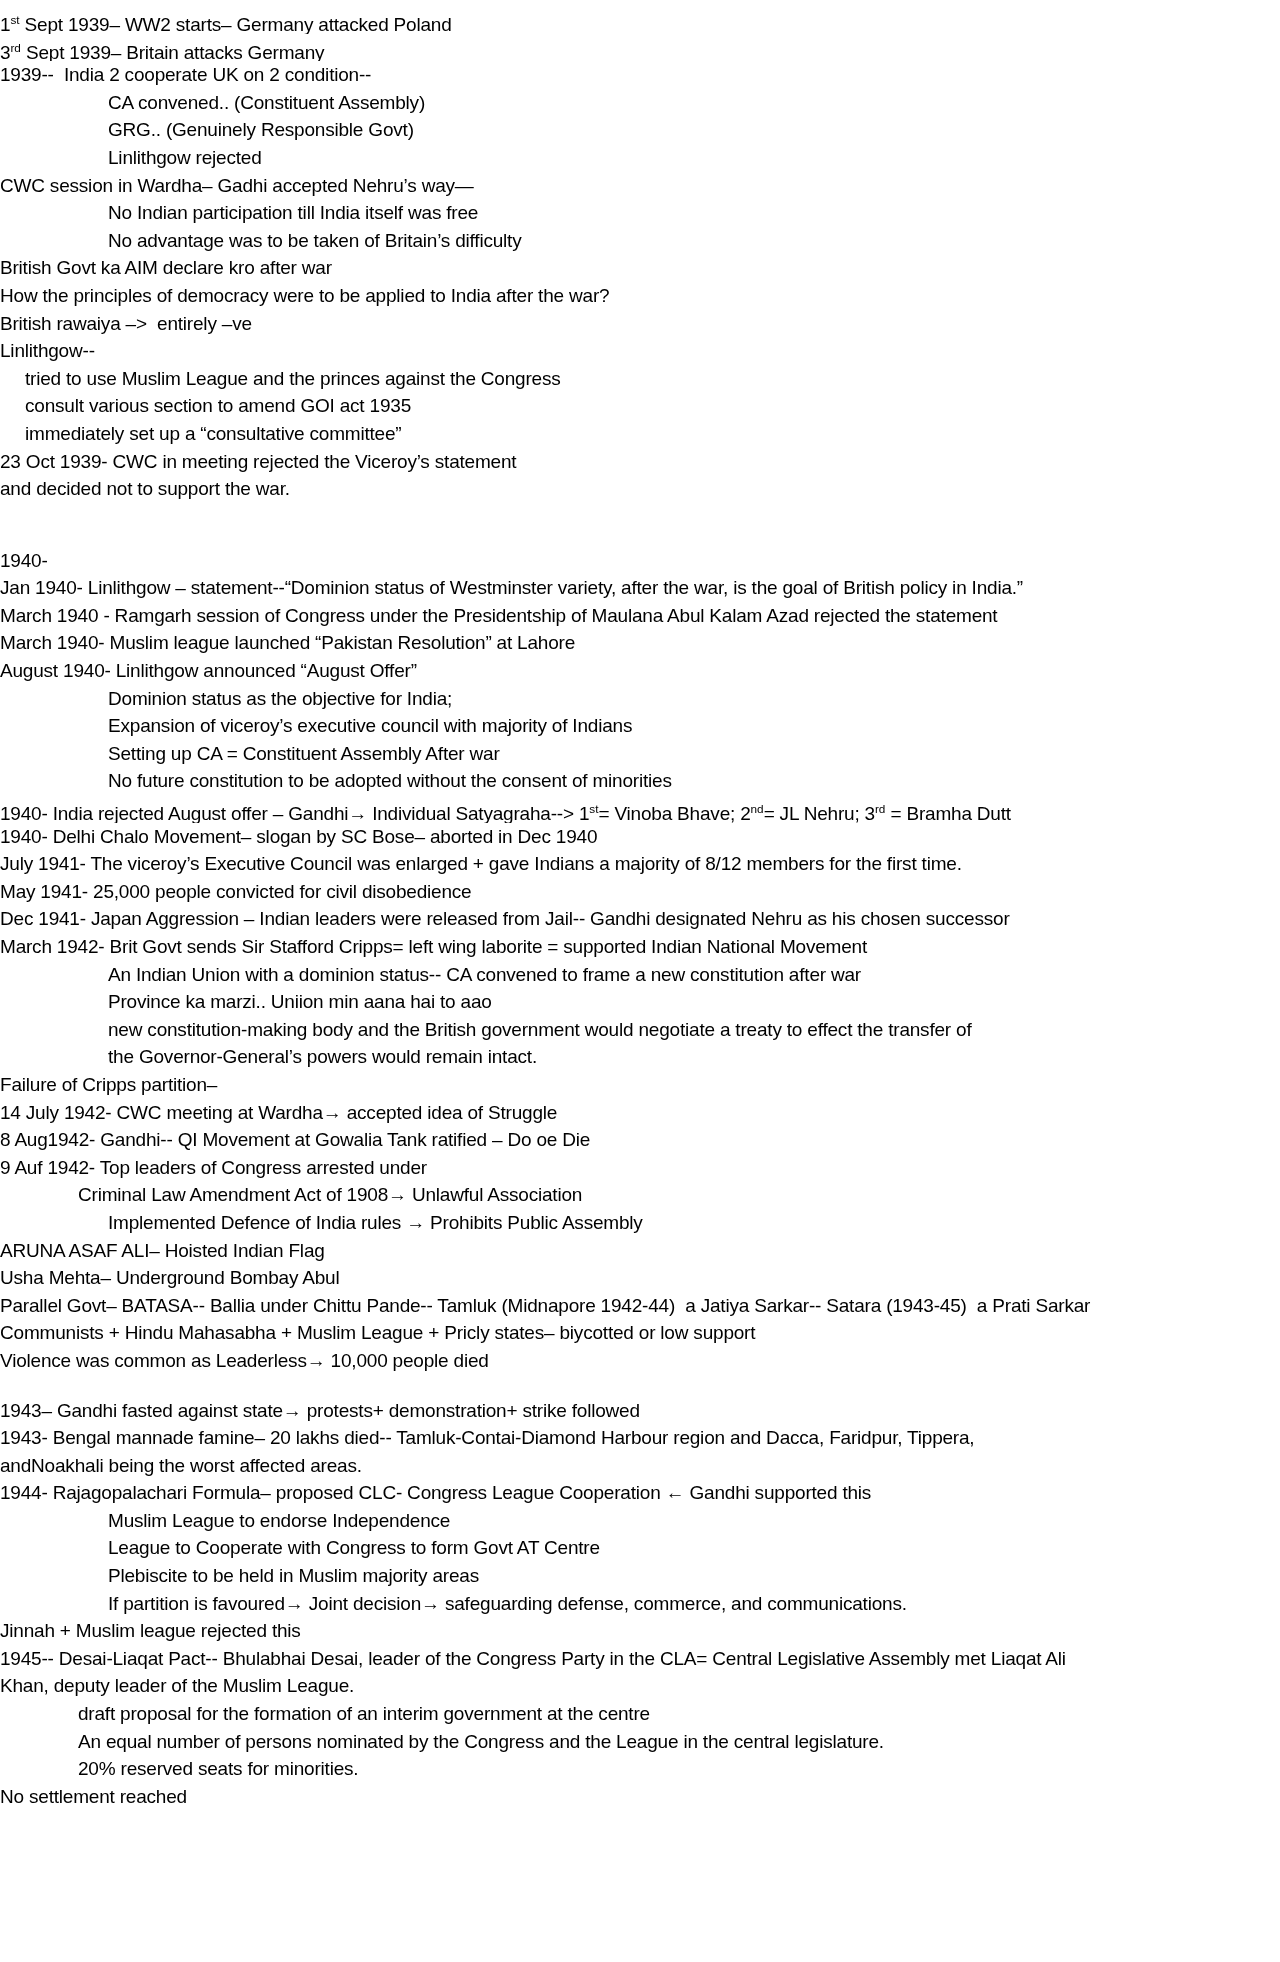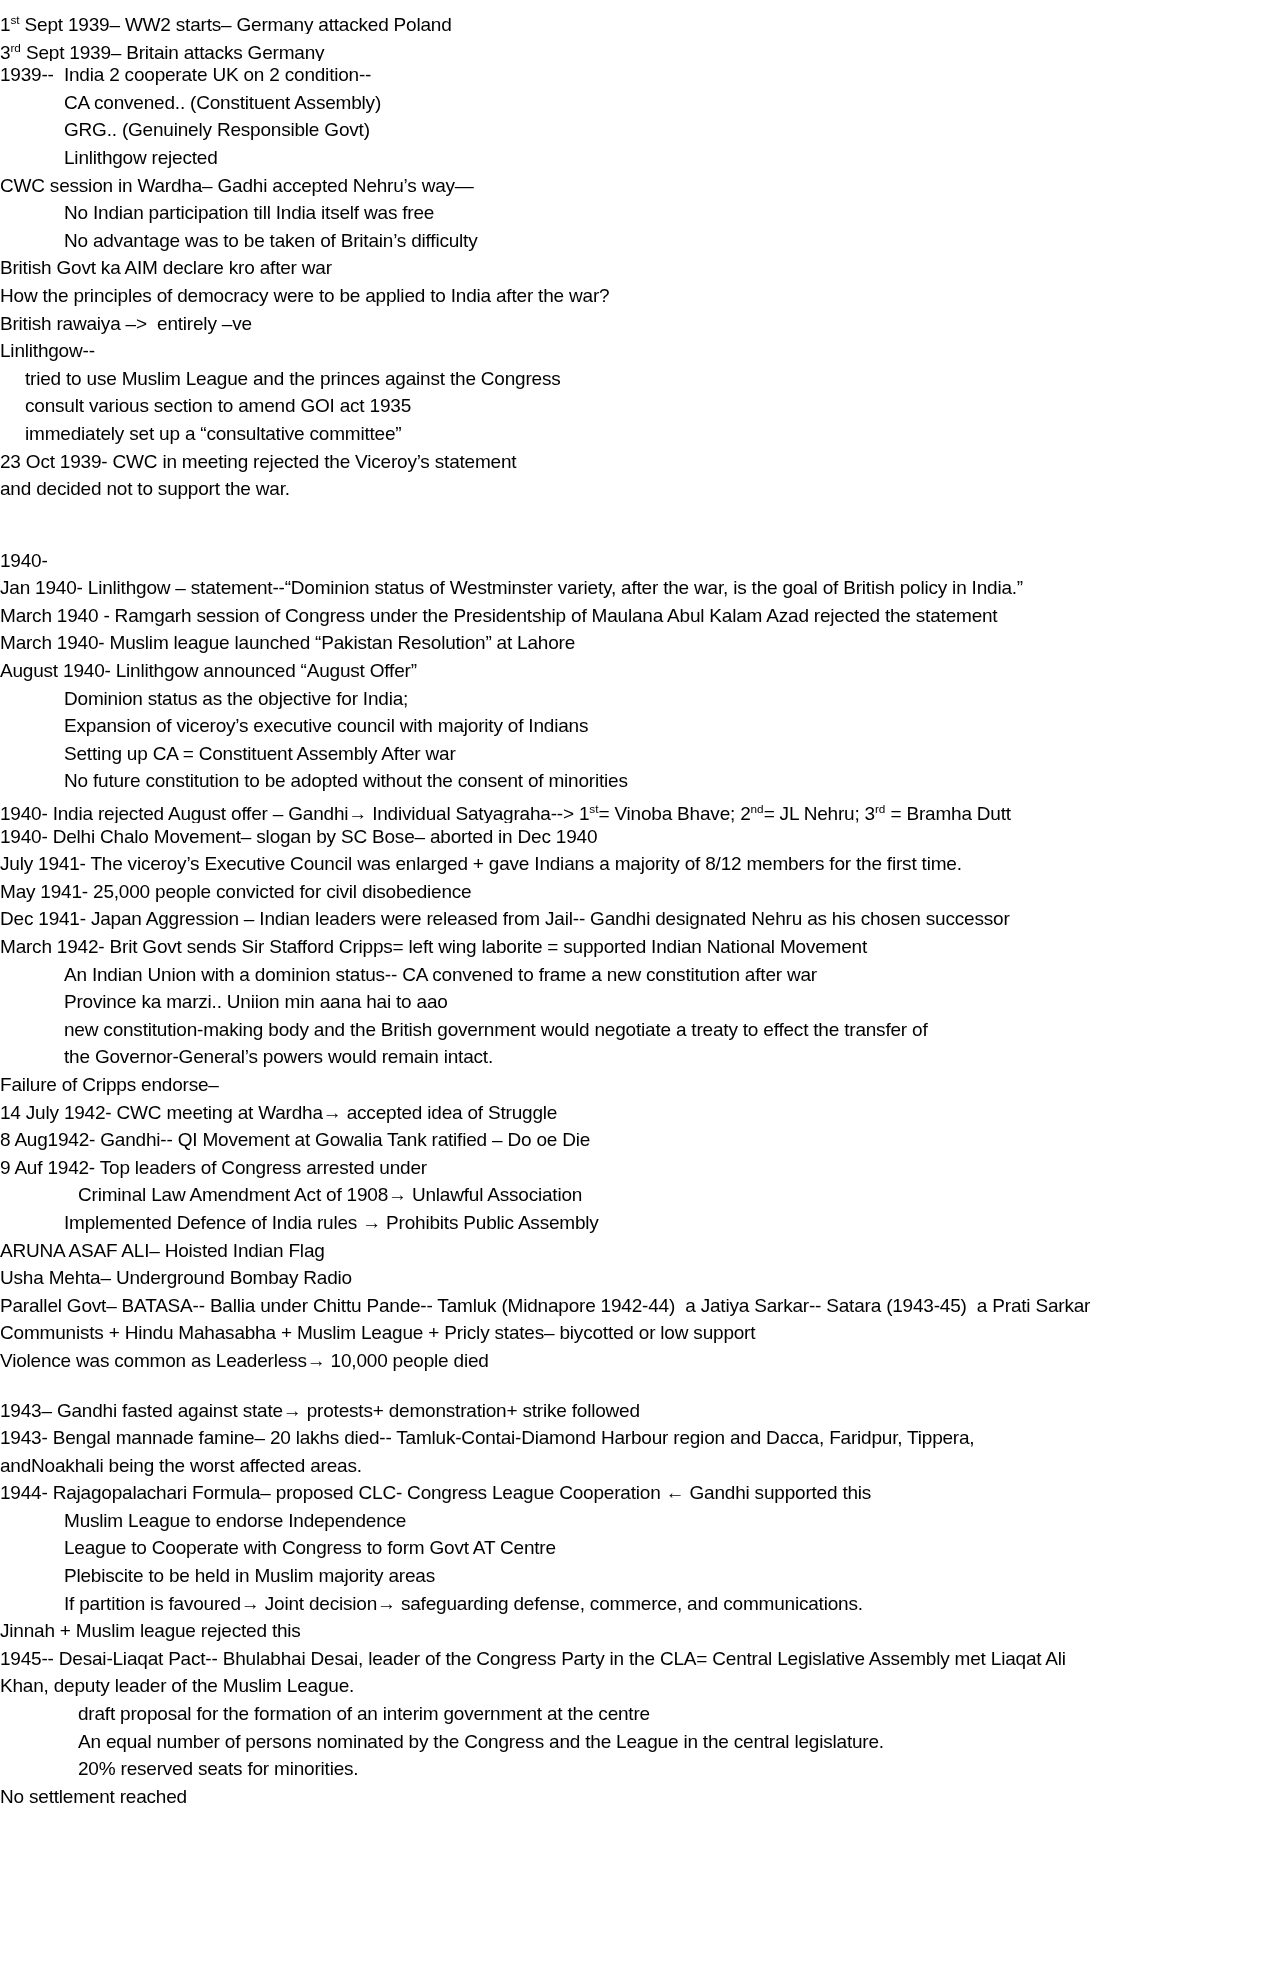--- a/index.html
+++ b/index.html
@@ -24,21 +24,21 @@
     height: 27.6px;
     white-space: pre;
     overflow: hidden;
   }
   .blank {
     height: 22px;
     line-height: 22px;
   }
   .indent-0 { }
   .indent-1 { padding-left: 25px; }
-  .indent-2 { padding-left: 64px; }
+  .indent-2 { padding-left: 108px; }
   .indent-3 { padding-left: 78px; }
   .sup {
     font-size: 0.62em;
     vertical-align: super;
     letter-spacing: 0;
   }
 </style>
 </head>
 <body>
 
@@ -76,28 +76,28 @@
       <div class="line indent-0"><span>1940- India rejected August offer – Gandhi→ Individual Satyagraha--&gt; 1</span><span class="sup">st</span><span>= Vinoba Bhave; 2</span><span class="sup">nd</span><span>= JL Nehru; 3</span><span class="sup">rd</span><span> = Bramha Dutt</span></div>
       <div class="line indent-0">1940- Delhi Chalo Movement– slogan by SC Bose– aborted in Dec 1940</div>
       <div class="line indent-0">July 1941- The viceroy’s Executive Council was enlarged + gave Indians a majority of 8/12 members for the first time.</div>
       <div class="line indent-0">May 1941- 25,000 people convicted for civil disobedience</div>
       <div class="line indent-0">Dec 1941- Japan Aggression – Indian leaders were released from Jail-- Gandhi designated Nehru as his chosen successor</div>
       <div class="line indent-0">March 1942- Brit Govt sends Sir Stafford Cripps= left wing laborite = supported Indian National Movement</div>
       <div class="line indent-2">An Indian Union with a dominion status-- CA convened to frame a new constitution after war</div>
       <div class="line indent-2">Province ka marzi.. Uniion min aana hai to aao</div>
       <div class="line indent-2">new constitution-making body and the British government would negotiate a treaty to effect the transfer of</div>
       <div class="line indent-2">the Governor-General’s powers would remain intact.</div>
-      <div class="line indent-0">Failure of Cripps endorse–</div>
+      <div class="line indent-0">Failure of Cripps partition–</div>
       <div class="line indent-0">14 July 1942- CWC meeting at Wardha→ accepted idea of Struggle</div>
       <div class="line indent-0">8 Aug1942- Gandhi-- QI Movement at Gowalia Tank ratified – Do oe Die</div>
       <div class="line indent-0">9 Auf 1942- Top leaders of Congress arrested under</div>
       <div class="line indent-3">Criminal Law Amendment Act of 1908→ Unlawful Association</div>
       <div class="line indent-2">Implemented Defence of India rules → Prohibits Public Assembly</div>
       <div class="line indent-0">ARUNA ASAF ALI– Hoisted Indian Flag</div>
-      <div class="line indent-0">Usha Mehta– Underground Bombay Radio</div>
+      <div class="line indent-0">Usha Mehta– Underground Bombay Abul</div>
       <div class="line indent-0">Parallel Govt– BATASA-- Ballia under Chittu Pande-- Tamluk (Midnapore 1942-44)  a Jatiya Sarkar-- Satara (1943-45)  a Prati Sarkar</div>
       <div class="line indent-0">Communists + Hindu Mahasabha + Muslim League + Pricly states– biycotted or low support</div>
       <div class="line indent-0">Violence was common as Leaderless→ 10,000 people died</div>
       <div class="line blank"></div>
       <div class="line indent-0">1943– Gandhi fasted against state→ protests+ demonstration+ strike followed</div>
       <div class="line indent-0">1943- Bengal mannade famine– 20 lakhs died-- Tamluk-Contai-Diamond Harbour region and Dacca, Faridpur, Tippera,</div>
       <div class="line indent-0">andNoakhali being the worst affected areas.</div>
       <div class="line indent-0">1944- Rajagopalachari Formula– proposed CLC- Congress League Cooperation ← Gandhi supported this</div>
       <div class="line indent-2">Muslim League to endorse Independence</div>
       <div class="line indent-2">League to Cooperate with Congress to form Govt AT Centre</div>

